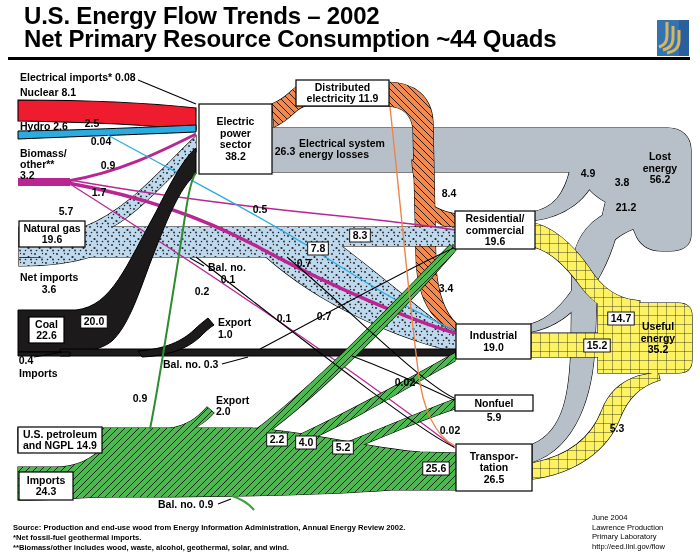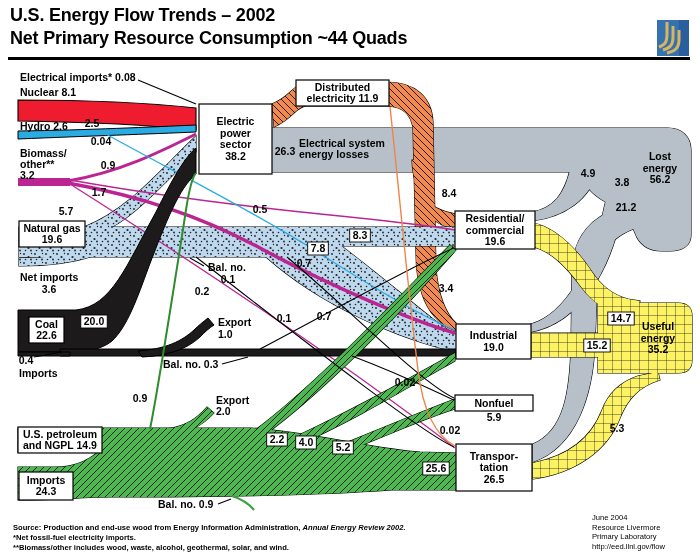--- a/index.html
+++ b/index.html
@@ -1,28 +1,28 @@
 <!DOCTYPE html>
 <html><head>
 <meta charset="utf-8">
 <style>
   html,body{margin:0;padding:0}
   body{width:700px;height:560px;position:relative;background:#fff;overflow:hidden;
        font-family:"Liberation Sans",sans-serif}
-  #titleblock{position:absolute;left:10px;top:4px;font-weight:bold;font-size:18px;
+  #titleblock{position:absolute;left:24px;top:4px;font-weight:bold;font-size:24px;
        line-height:23px;color:#000;letter-spacing:-0.2px}
   #title-rule{position:absolute;left:8px;top:57px;width:682px;height:3px;background:#000}
   #logo{position:absolute;left:657px;top:20px;width:32px;height:36px}
   #diagram{position:absolute;left:0;top:0;width:700px;height:560px}
   svg text{font-family:"Liberation Sans",sans-serif;font-weight:bold;font-size:10.5px;fill:#000}
   #footer-left{position:absolute;left:13px;top:523px;font-size:7.6px;font-weight:bold;
        line-height:10px;color:#000;white-space:nowrap}
   #footer-credit{position:absolute;left:592px;top:513px;font-size:7.6px;font-weight:normal;
        line-height:9.7px;color:#000;white-space:nowrap}
-  .em{font-style:italic}
+  .em{}
 </style>
 </head>
 <body>
 
 <svg id="diagram" viewBox="0 0 700 560">
   <defs>
     <pattern id="patGas" width="11" height="9" patternUnits="userSpaceOnUse">
       <rect width="11" height="9" fill="#bed9ee"></rect>
       <circle cx="2" cy="2" r="0.9" fill="#222"></circle>
       <circle cx="6.5" cy="5" r="1.1" fill="#222"></circle>
@@ -259,21 +259,21 @@
 <svg id="logo" viewBox="0 0 32 36">
   <rect x="0" y="0" width="32" height="36" fill="#3472b0"></rect>
   <rect x="22" y="0" width="10" height="36" fill="#2a5f9e"></rect>
   <path d="M10,2 V14 C10,22 8,25 2,27" fill="none" stroke="#d8b55e" stroke-width="3"></path>
   <path d="M16,6 V17 C16,25 13,28 6,30" fill="none" stroke="#d8b55e" stroke-width="3"></path>
   <path d="M22,10 V20 C22,28 18,31 10,33" fill="none" stroke="#d8b55e" stroke-width="3"></path>
 </svg>
 
 <div id="footer-left">
   <div><span>Source:  Production and end-use wood from Energy Information Administration, </span><span class="em">Annual Energy Review 2002.</span></div>
-  <div>*Net fossil-fuel electricity imports.</div>
+  <div>*Net fossil-fuel geothermal imports.</div>
   <div>**Biomass/other includes wood, waste, alcohol, geothermal, solar, and wind.</div>
 </div>
 <div id="footer-credit">
   <div>June 2004</div>
-  <div>Resource Livermore</div>
+  <div>Lawrence Production</div>
   <div>Primary Laboratory</div>
   <div>http://eed.llnl.gov/flow</div>
 </div>
 
 </body></html>

